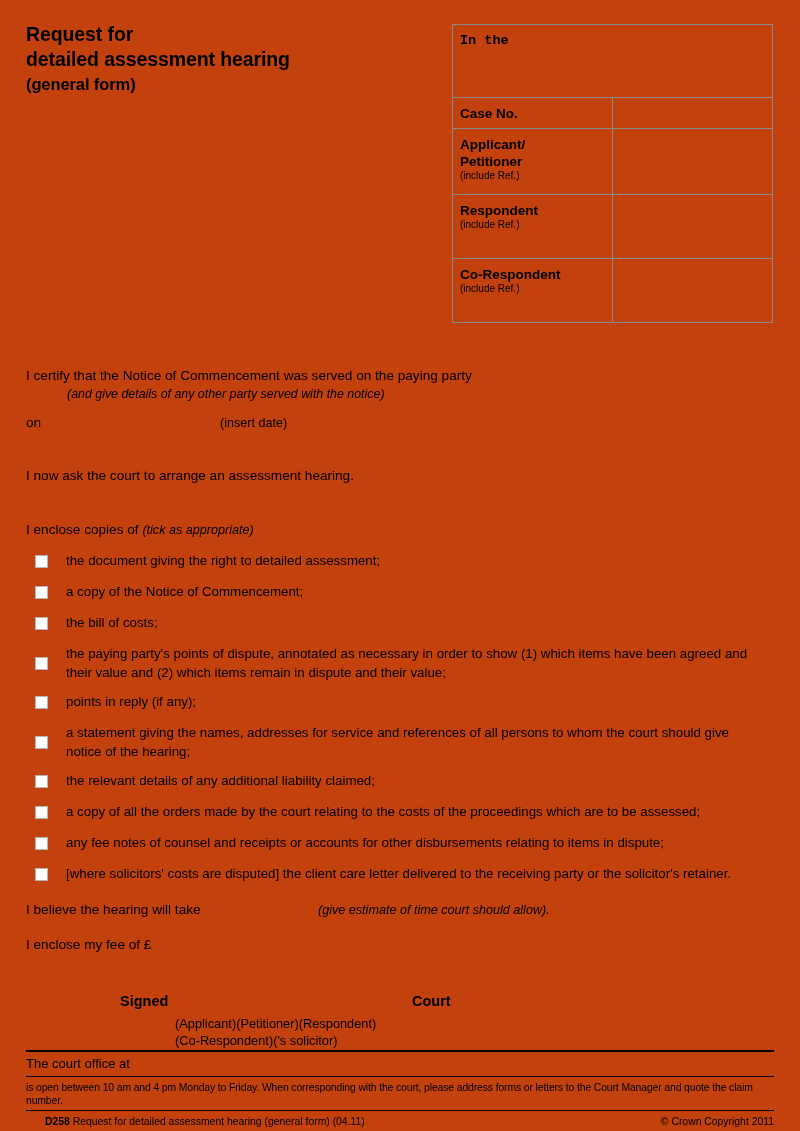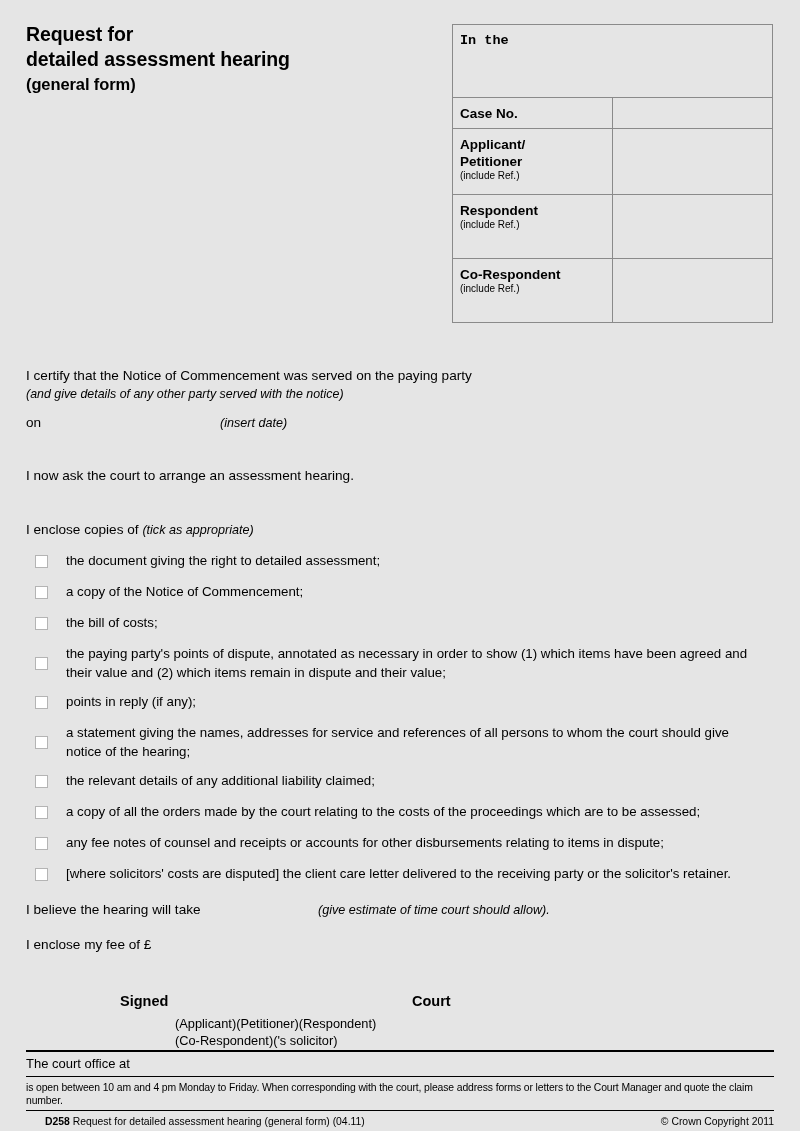--- a/index.html
+++ b/index.html
@@ -10,21 +10,21 @@
   }
   body {
     font-family: "Liberation Sans", sans-serif;
     color: #000000;
     -webkit-font-smoothing: antialiased;
   }
   .page {
     position: relative;
     width: 800px;
     height: 1131px;
-    background: #e5e5e5;
+    background: #c2410c;
     overflow: hidden;
   }
 
   
   .title-block {
     position: absolute;
     left: 26px;
     top: 22px;
     width: 400px;
   }
@@ -88,32 +88,31 @@
   }
   .ital {
     font-style: italic;
   }
   .certify {
     left: 26px;
     top: 344px;
     width: 620px;
   }
   .certify .l1 { font-size: 13.6px; margin-top: 23px; }
-  .certify .l2 { font-size: 12.4px; font-style: italic; }
+  .certify .l2 { font-size: 12.4px; font-style: italic; margin-left: 41px; }
 
   .on-row {
     left: 26px;
     top: 414px;
     width: 600px;
   }
   .on-row .insert-date {
     position: absolute;
     left: 194px;
     top: 0;
-    font-style: italic;
     font-size: 12.6px;
   }
 
   .ask-row {
     left: 26px;
     top: 467px;
     width: 600px;
   }
 
   

